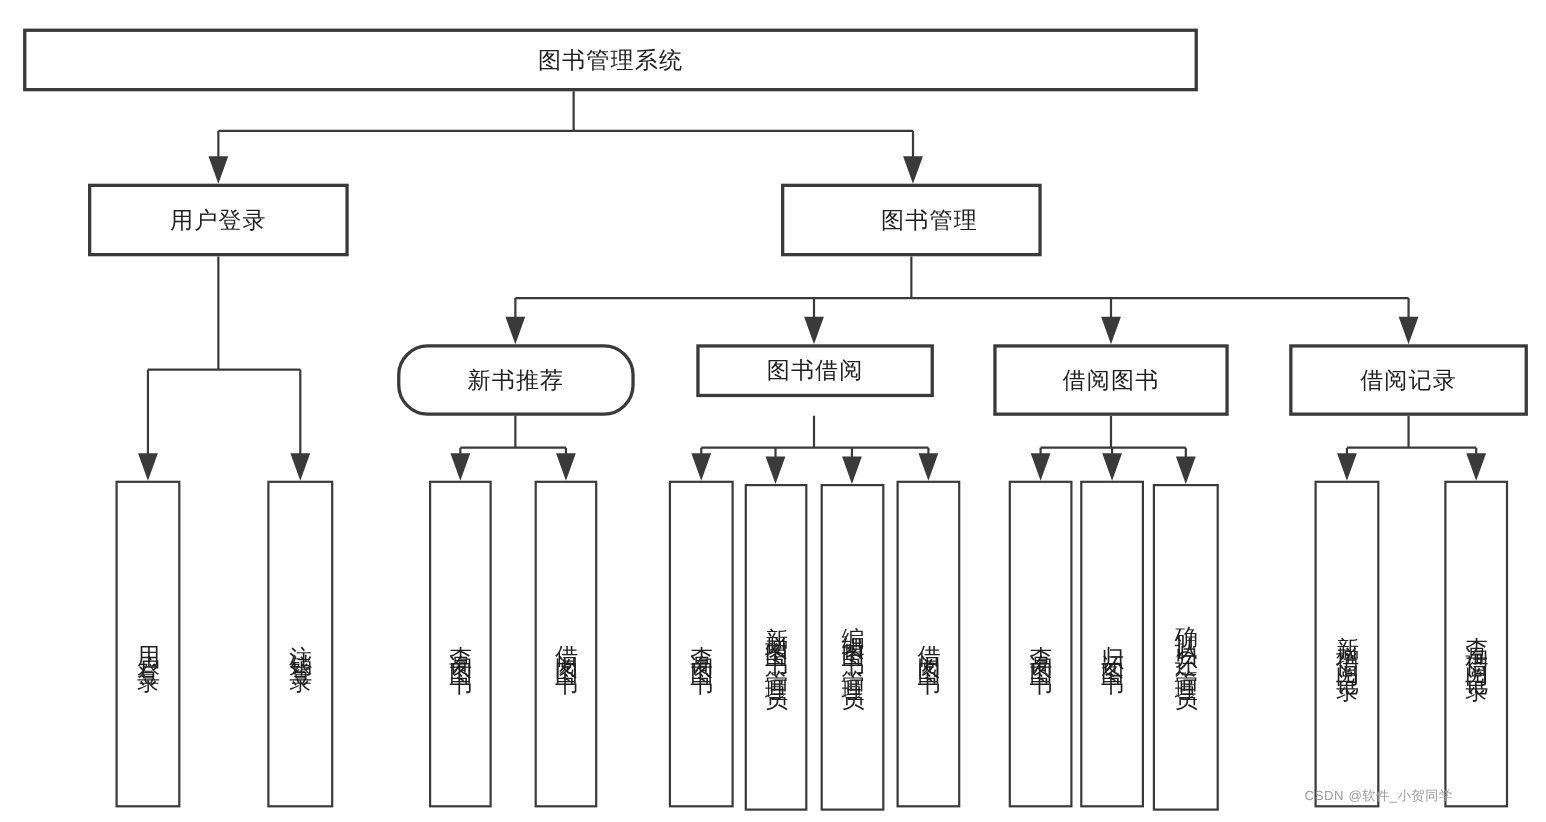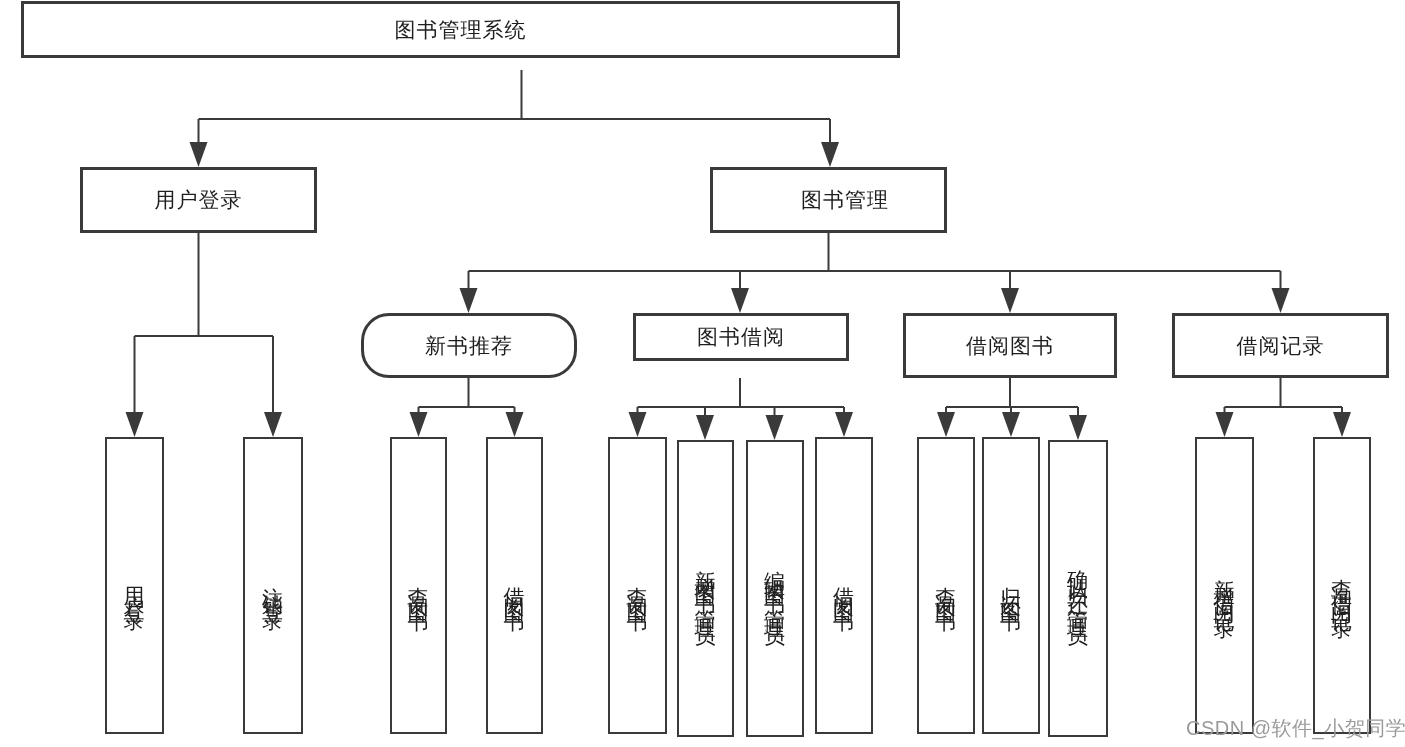--- a/index.html
+++ b/index.html
@@ -35,21 +35,21 @@
     writing-mode:vertical-rl;
     text-orientation:mixed;
     letter-spacing:8px;
     line-height:1;
     font-size:21px;
     color:var(--text);
   }
   .watermark{
     position:absolute;
     left:1186px;top:715px;
-    font-size:20px;
+    font-size:12px;
     color:var(--watermark);
     white-space:nowrap;
     letter-spacing:0.5px;
   }
 </style>
 </head>
 <body>
 
 <div class="stage">
 
@@ -82,21 +82,21 @@
     <path d="M1010 378 V407 M946 407 H1078 M946 407 V420 M1011 407 V420 M1078 407 V422"></path>
     <polygon points="937,412 955,412 946,437"></polygon>
     <polygon points="1002,412 1020,412 1011,437"></polygon>
     <polygon points="1069,415 1087,415 1078,440"></polygon>
 
     <path d="M1280.5 378 V407 M1224.5 407 H1342 M1224.5 407 V420 M1342 407 V420"></path>
     <polygon points="1215.5,412 1233.5,412 1224.5,437"></polygon>
     <polygon points="1333,412 1351,412 1342,437"></polygon>
   </svg>
 
-  <div class="box" style="left:21px;top:1px;width:879px;height:57px;">
+  <div class="box" style="left:21px;top:26px;width:1068px;height:57px;">
     <span>图书管理系统</span>
   </div>
 
   <div class="box" style="left:80px;top:167px;width:237px;height:66px;">
     <span>用户登录</span>
   </div>
   <div class="box" style="left:710px;top:167px;width:237px;height:66px;padding-left:33px;">
     <span>图书管理</span>
   </div>
 

